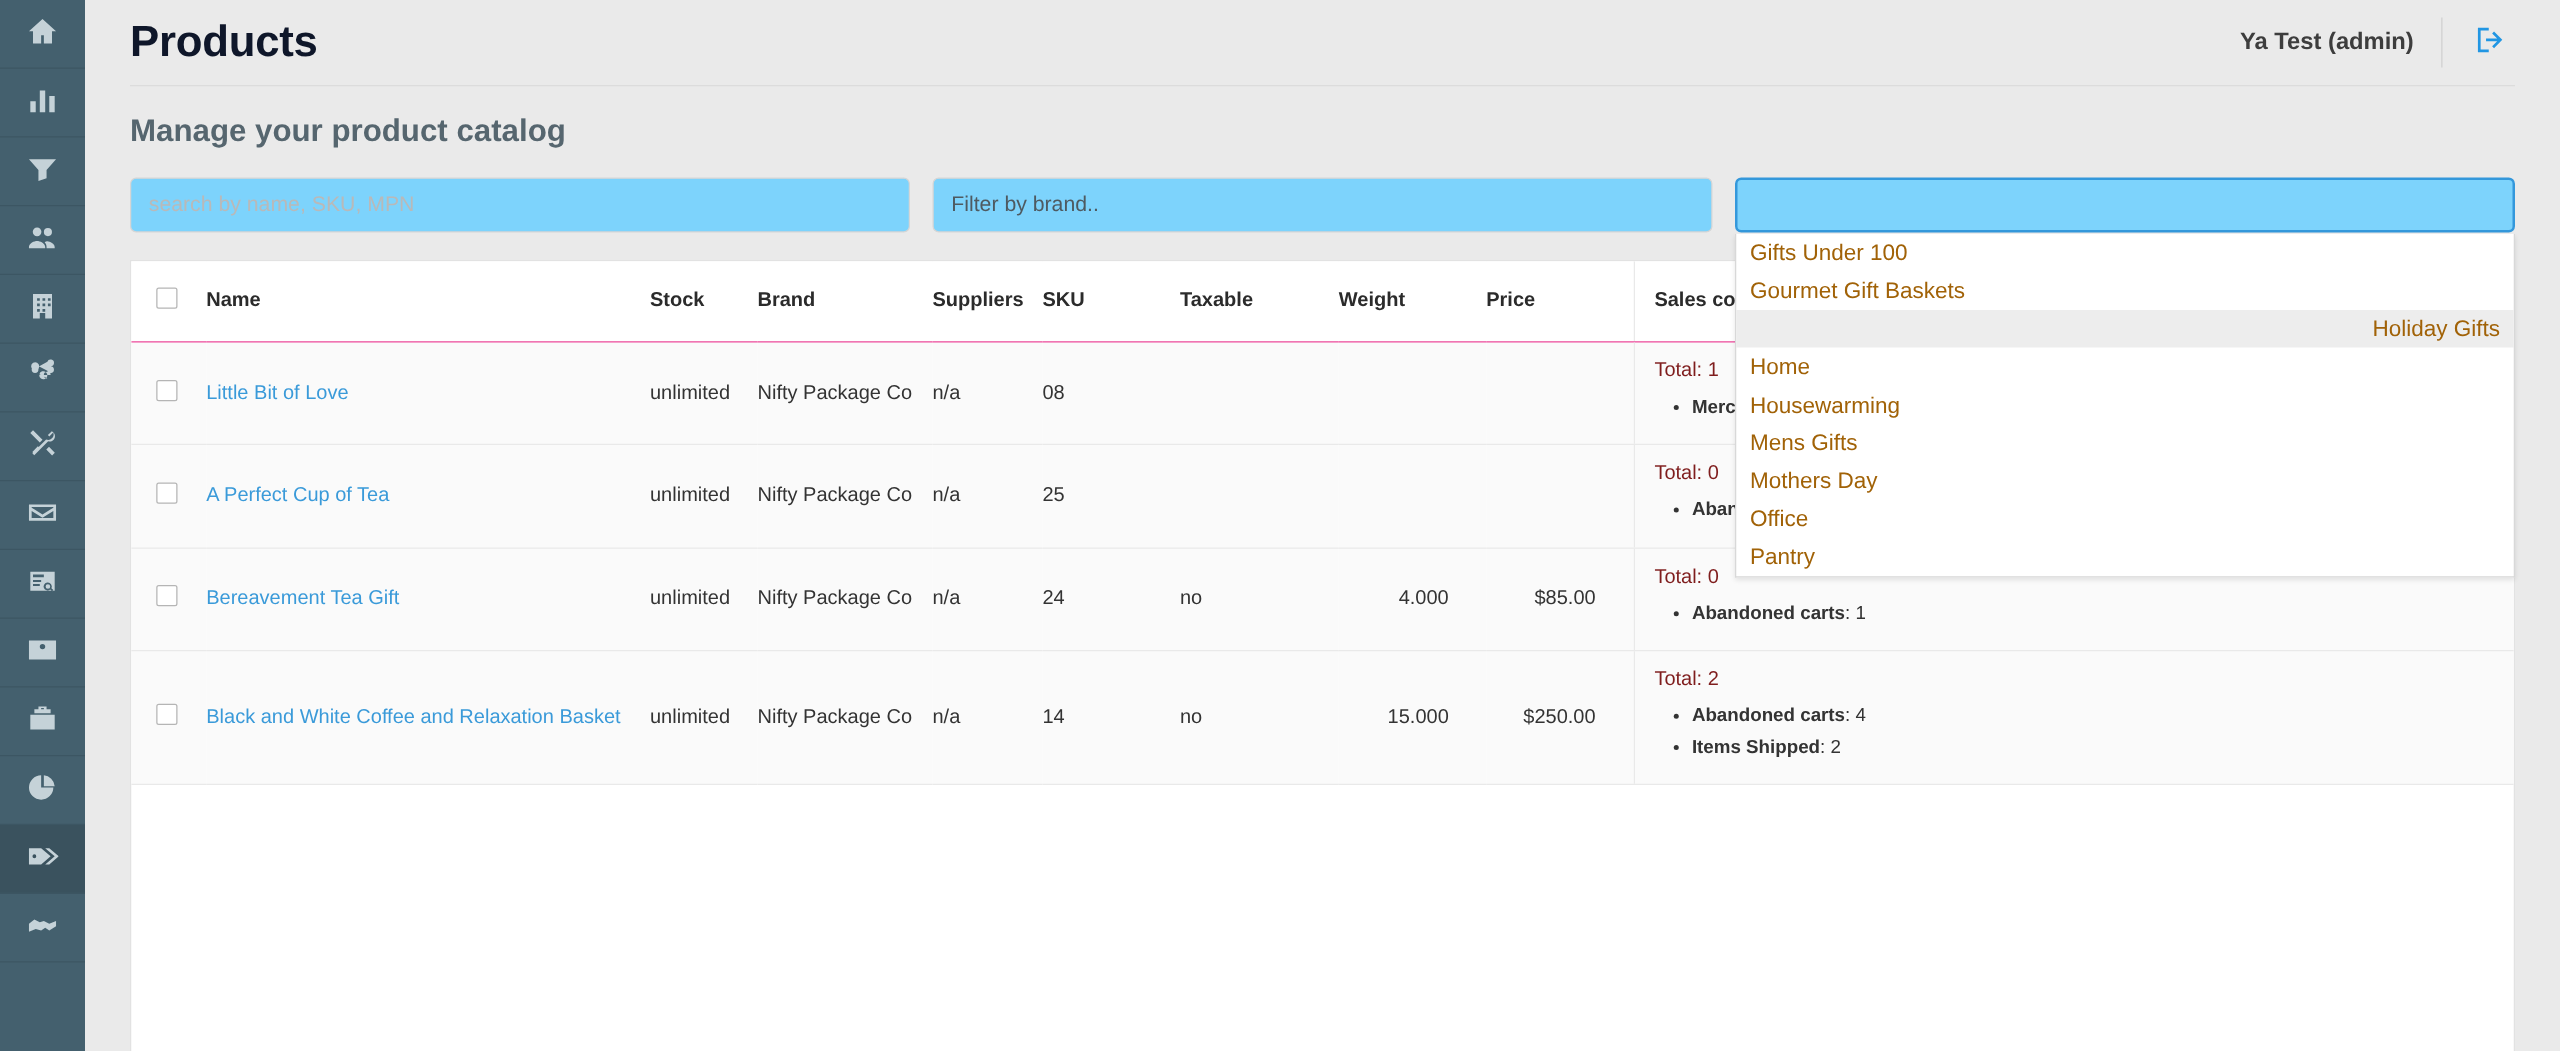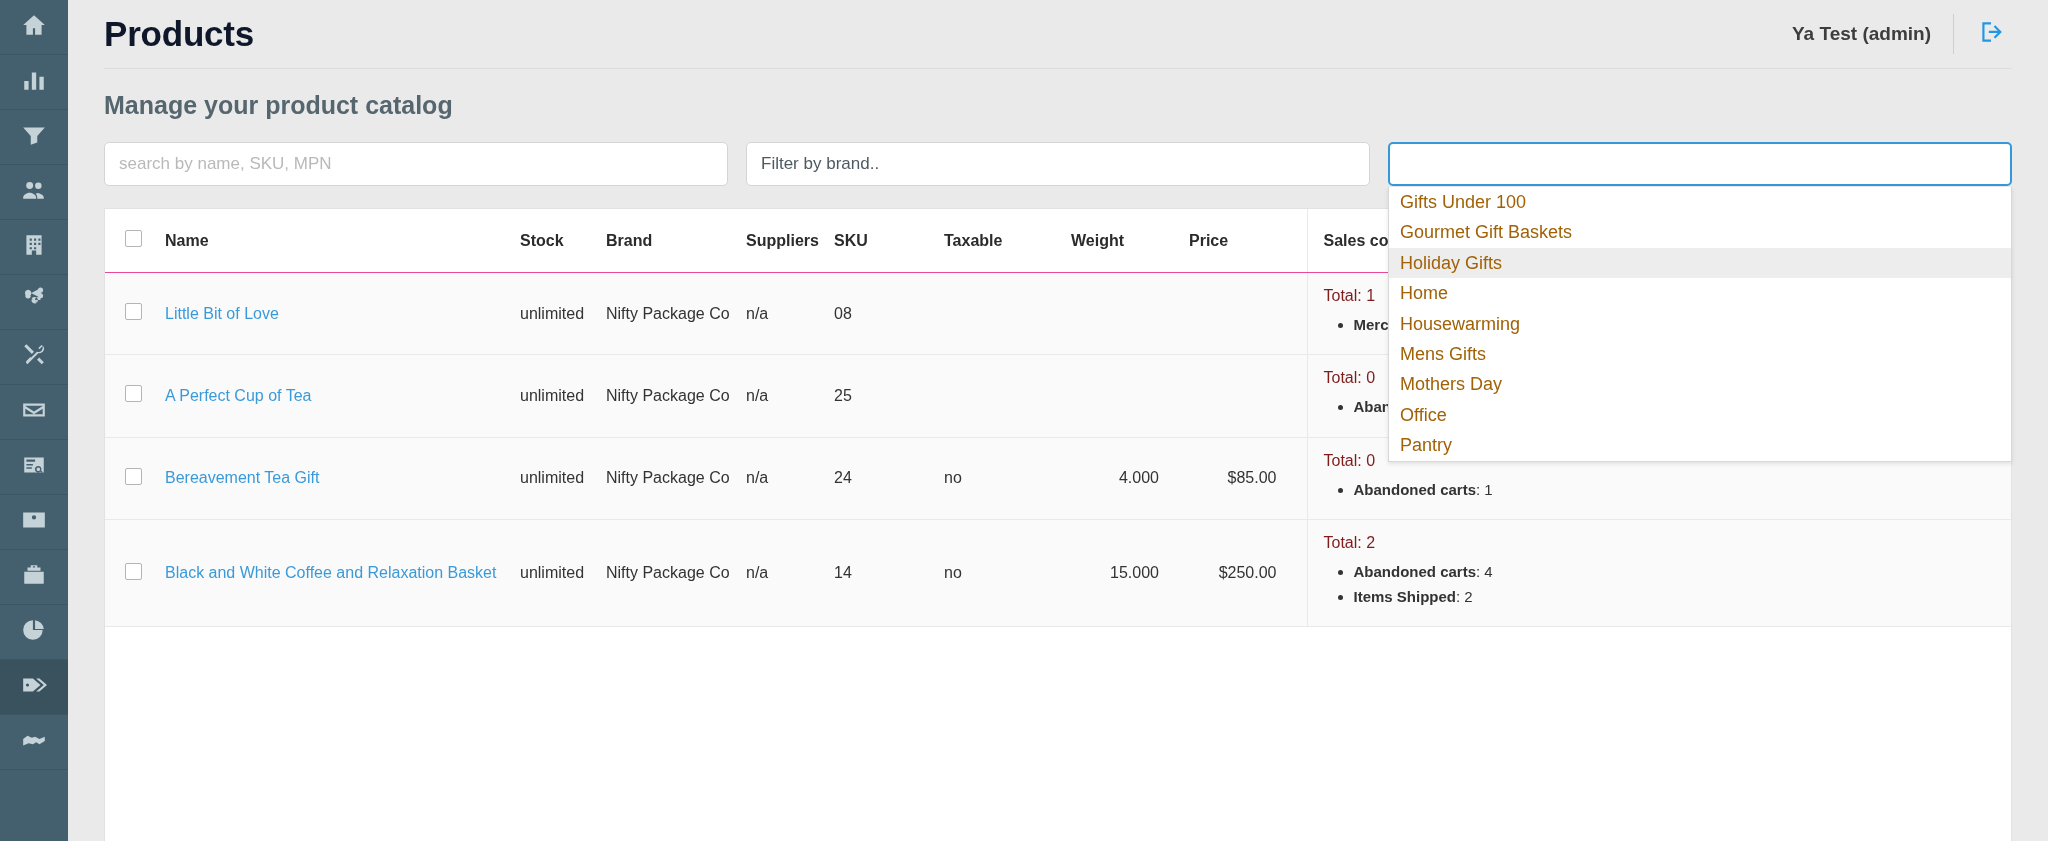--- a/index.html
+++ b/index.html
@@ -82,21 +82,21 @@
     display: flex;
     gap: 18px;
     padding: 22px 36px 0 36px;
   }
   .filter-cell { position: relative; flex: 1; }
   .filter-input {
     width: 100%;
     height: 44px;
     border: 1px solid #d5d5d5;
     border-radius: 5px;
-    background: #ffffff;
+    background: #7dd3fc;
     font-size: 17px;
     color: #4e4e4e;
     padding: 0 14px;
     font-family: "Liberation Sans", sans-serif;
     outline: none;
   }
   .filter-input::placeholder { color: #b9b9b9; }
   .filter-input.dark-ph::placeholder { color: #4e5a61; }
   .filter-input.focused {
     border: 2px solid #3498db;
@@ -116,21 +116,21 @@
   .dd-option {
     height: 30.4px;
     line-height: 30.4px;
     padding: 0 11px;
     font-size: 18px;
     color: #a16207;
     white-space: nowrap;
     overflow: hidden;
     cursor: pointer;
   }
-  .dd-option.highlighted { background: #ededed; }
+  .dd-option.highlighted { background: #ededed; text-align: right; }
 
   
   .table-wrap {
     margin: 22px 36px 0 36px;
     background: #ffffff;
     border: 1px solid #e2e2e2;
     border-bottom: none;
     flex: 1;
     overflow: hidden;
   }

